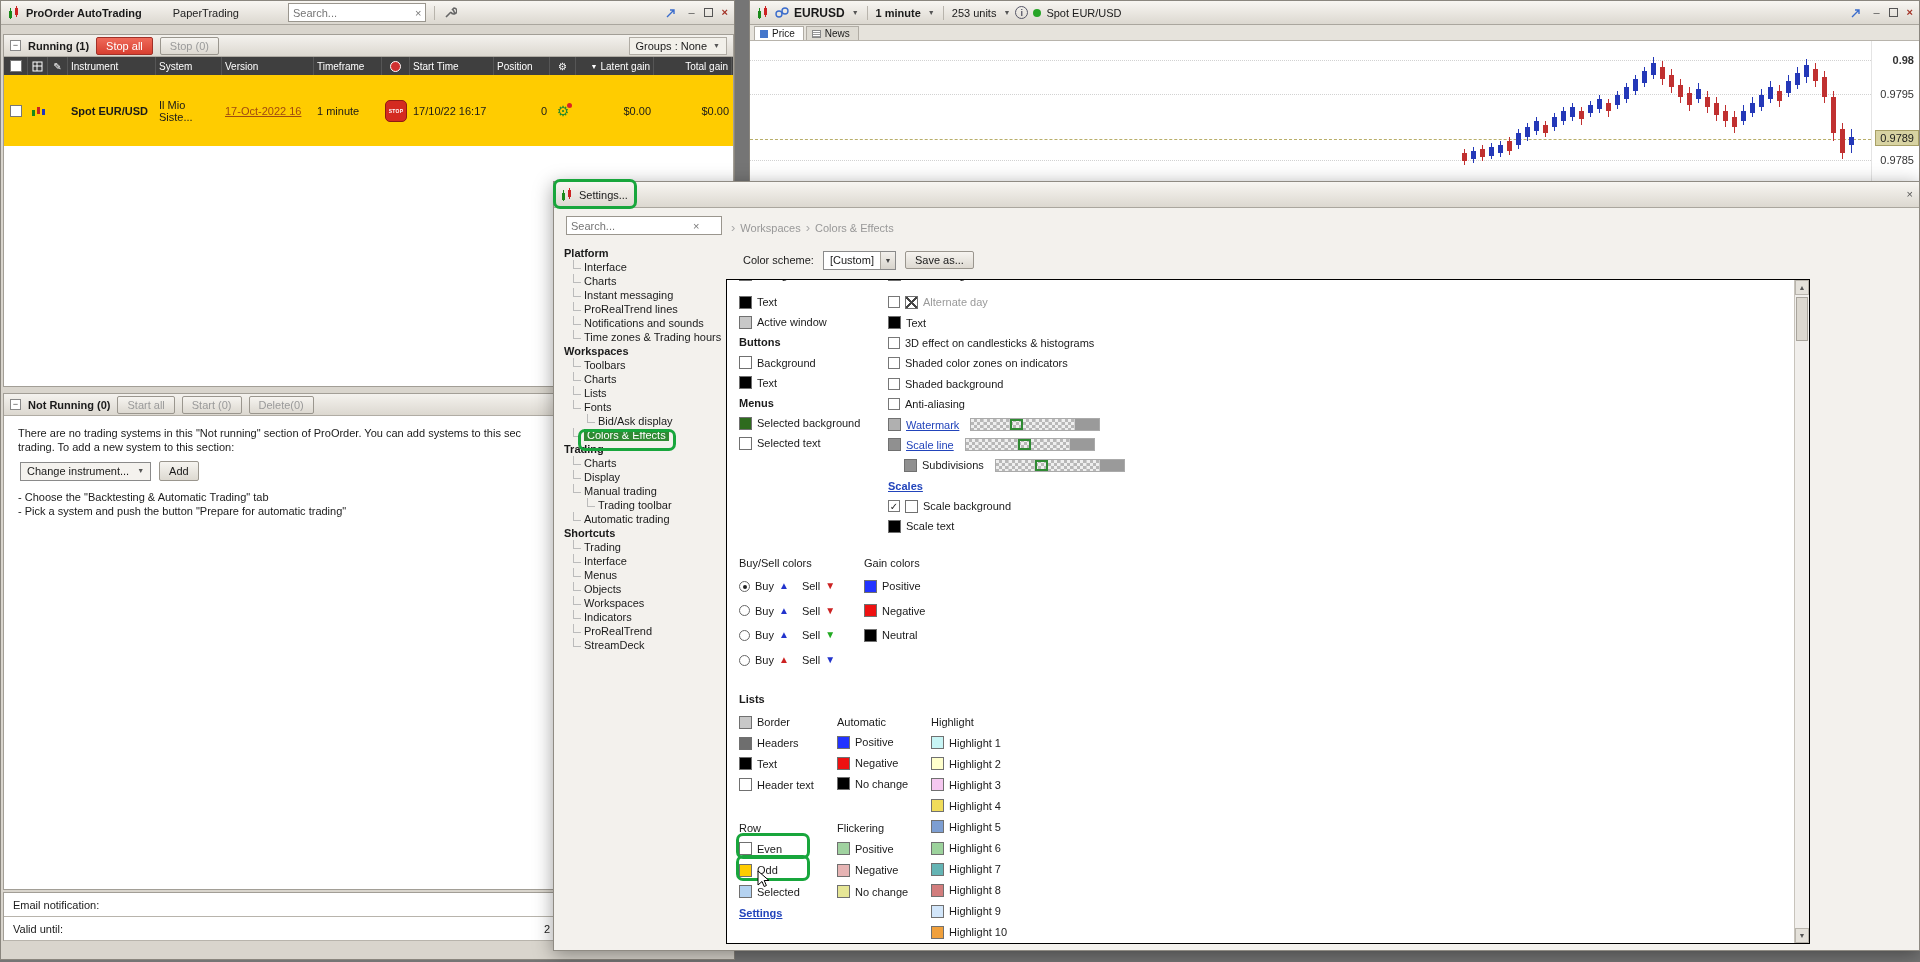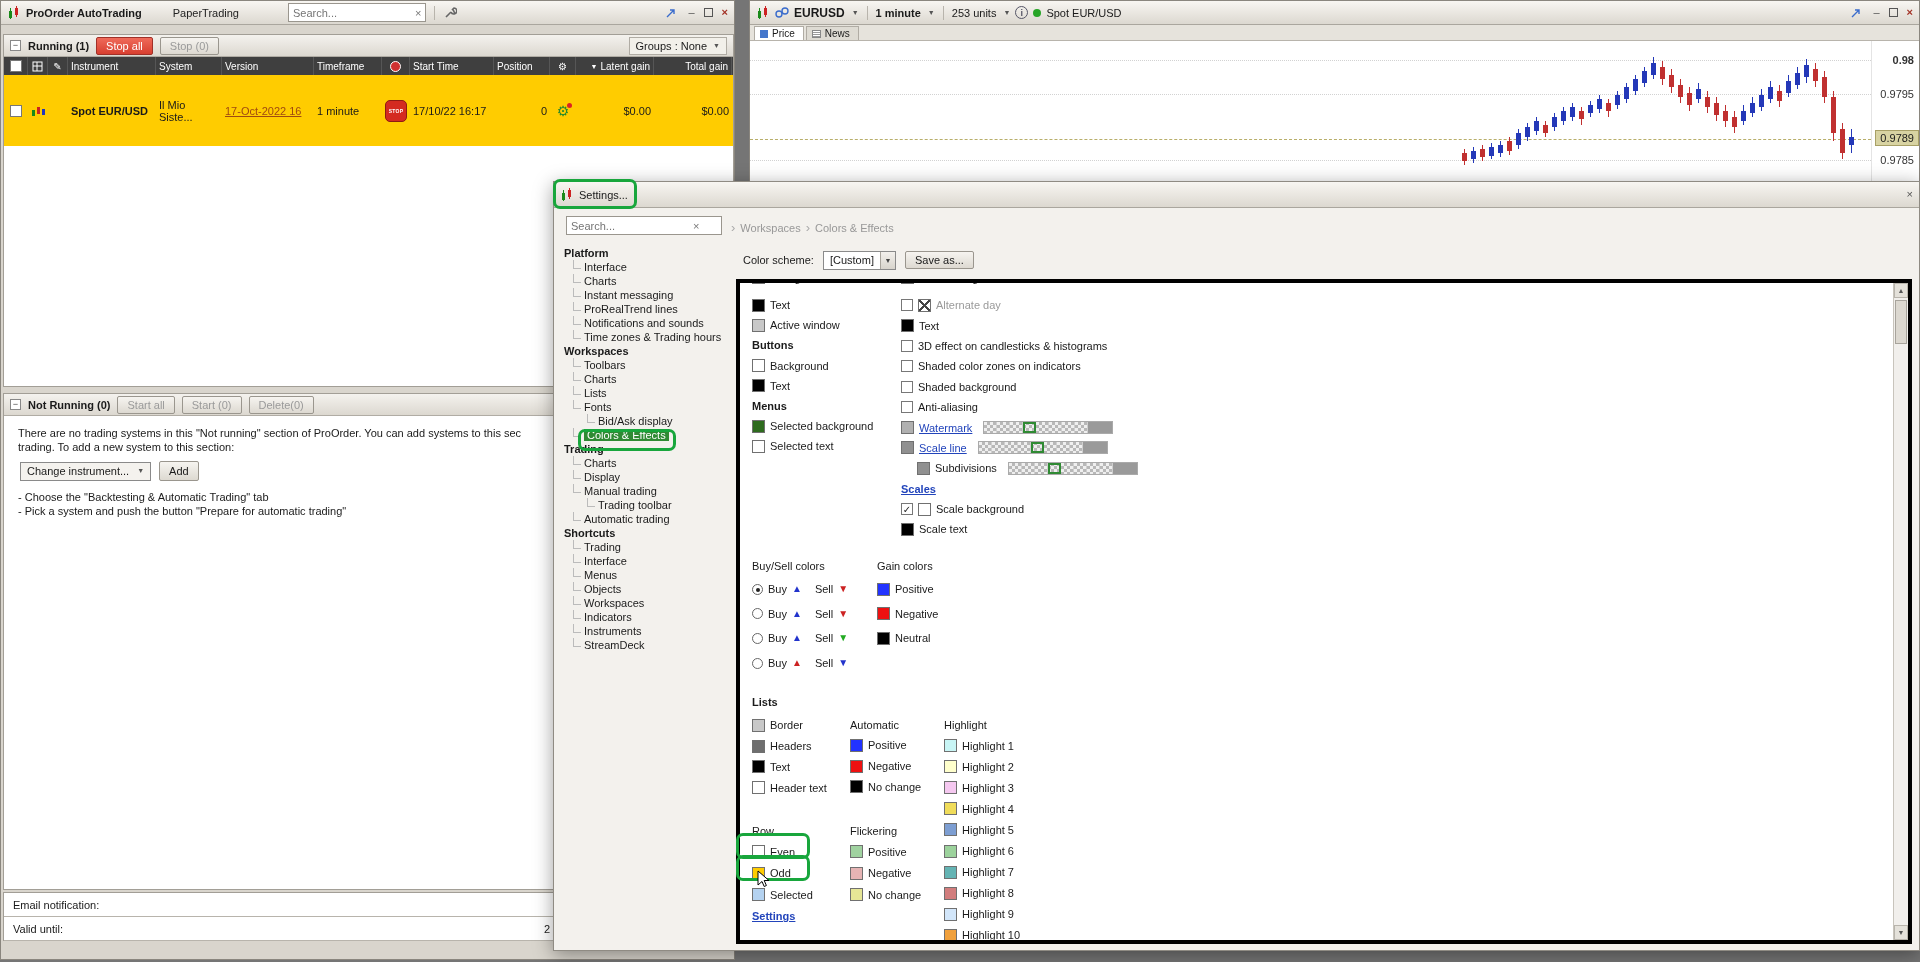--- a/index.html
+++ b/index.html
@@ -98,21 +98,21 @@
 .tnode.item{padding-left:9px}
 .tnode.subitem{padding-left:23px}
 .tick{display:inline-block;width:8px;height:9px;border-left:1px solid #bbb;border-bottom:1px solid #bbb;margin-right:3px;vertical-align:2px}
 .tlabel.tsel{background:#2f8a33;color:#fff;padding:0 3px}
 .crumbs{position:absolute;left:177px;top:38px;color:#989898;display:flex;gap:5px;align-items:center}
 .chev{font-size:13px;color:#aaa}
 .schemeRow{position:absolute;left:189px;top:68px;height:20px;display:flex;gap:9px;align-items:center}
 .select{display:inline-flex;align-items:stretch;border:1px solid #8a8a8a;background:#fff;height:19px}
 .select .val{padding:2px 6px}
 .select .selbtn{width:15px;background:linear-gradient(#f2f0ec,#d8d4cc);border-left:1px solid #a8a49c;display:flex;align-items:center;justify-content:center;font-size:7px;color:#444}
-#sContent{position:absolute;left:182px;top:97px;width:1176px;height:665px;background:#fff;border:4px solid #000000;overflow:hidden}
+#sContent{position:absolute;left:172px;top:97px;width:1084px;height:665px;background:#fff;border:1px solid #000000;overflow:hidden}
 .colblk{position:absolute}
 .crow{display:flex;align-items:center;gap:5px;white-space:nowrap}
 .colhdr{display:flex;align-items:center;font-weight:normal}
 #partialL{position:absolute;left:12px;top:-12px}
 #partialR{position:absolute;left:161px;top:-12px}
 #gLeft{left:12px;top:12px}   #gLeft .crow{height:20.2px}
 #gRight{left:161px;top:12px} #gRight .crow{height:20.4px}
 #buySell{left:12px;top:272px}  #buySell .colhdr{height:22px} #buySell .crow{height:24.6px}
 #gainCol{left:137px;top:272px} #gainCol .colhdr{height:22px} #gainCol .crow{height:24.6px}
 #listsHdr{position:absolute;left:12px;top:408px;font-weight:bold;height:21px;display:flex;align-items:center}
@@ -544,21 +544,21 @@
       <div class="tnode item"><span class="tick"></span><span class="tlabel">Manual trading</span></div>
       <div class="tnode subitem"><span class="tick"></span><span class="tlabel">Trading toolbar</span></div>
       <div class="tnode item"><span class="tick"></span><span class="tlabel">Automatic trading</span></div>
       <div class="tnode section"><span class="tlabel">Shortcuts</span></div>
       <div class="tnode item"><span class="tick"></span><span class="tlabel">Trading</span></div>
       <div class="tnode item"><span class="tick"></span><span class="tlabel">Interface</span></div>
       <div class="tnode item"><span class="tick"></span><span class="tlabel">Menus</span></div>
       <div class="tnode item"><span class="tick"></span><span class="tlabel">Objects</span></div>
       <div class="tnode item"><span class="tick"></span><span class="tlabel">Workspaces</span></div>
       <div class="tnode item"><span class="tick"></span><span class="tlabel">Indicators</span></div>
-      <div class="tnode item"><span class="tick"></span><span class="tlabel">Instruments</span></div>
+      <div class="tnode item"><span class="tick"></span><span class="tlabel">ProRealTrend</span></div>
       <div class="tnode item"><span class="tick"></span><span class="tlabel">StreamDeck</span></div>
     </div>
   <div class="crumbs">
     <span class="chev">›</span>
     <span>Workspaces</span>
     <span class="chev">›</span>
     <span>Colors &amp; Effects</span>
   </div>
   <div class="schemeRow">
     <span>Color scheme:</span>

